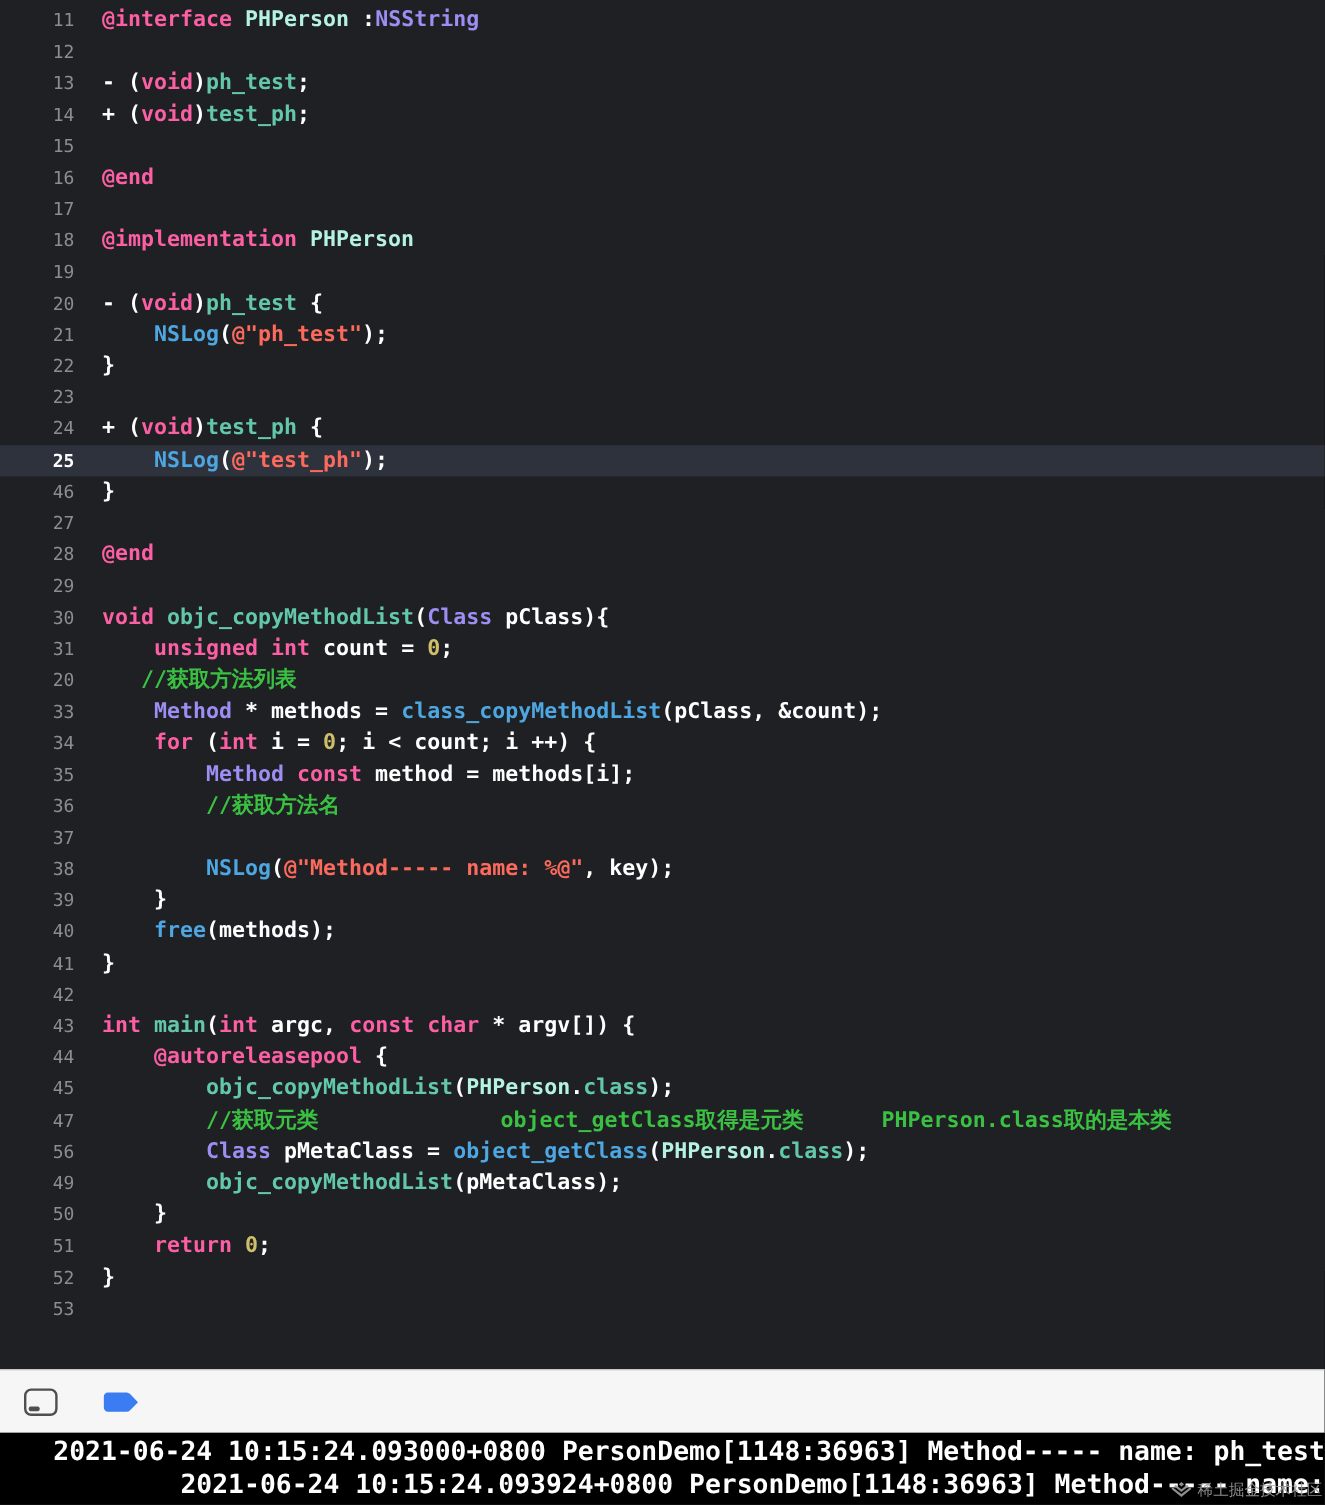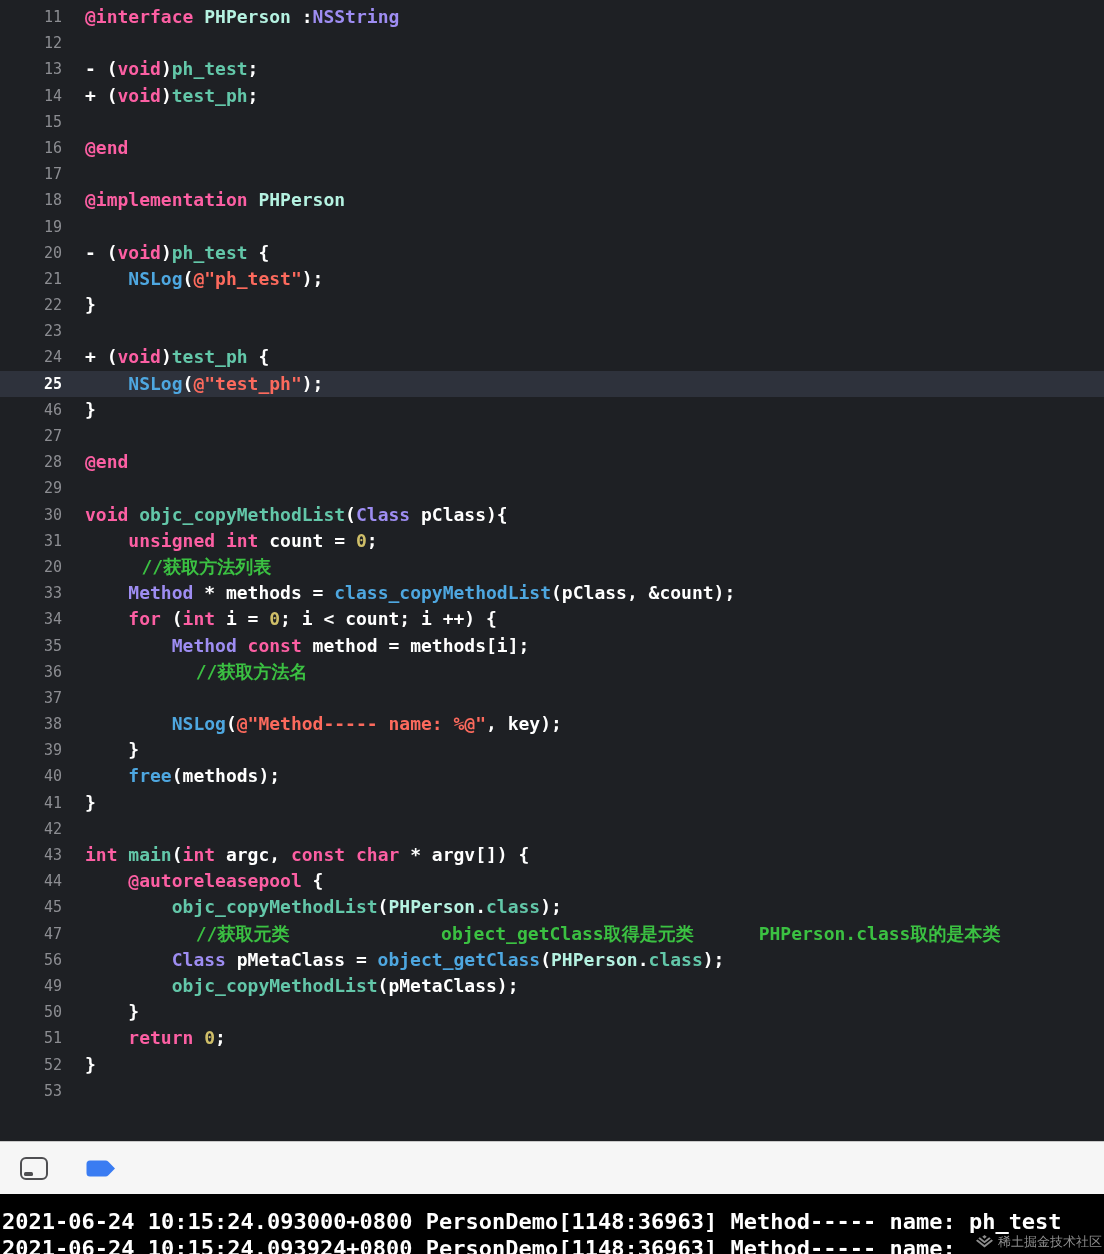--- a/index.html
+++ b/index.html
@@ -18,33 +18,33 @@
   .code-row.hl .gutter{color:#ffffff;font-weight:bold;}
   .code{margin-left:23px;font-size:18px;font-weight:bold;white-space:pre;}
   .t-kw{color:var(--c-kw,#fc5fa3);}
   .t-pl{color:var(--c-pl,#ffffff);}
   .t-tc{color:var(--c-tc,#b5f2e1);}
   .t-ts{color:var(--c-ts,#9e8df2);}
   .t-fn{color:var(--c-fn,#63c7a9);}
   .t-fs{color:var(--c-fs,#4ea7e0);}
   .t-st{color:var(--c-st,#fc6a5d);}
   .t-nm{color:var(--c-nm,#d0bf69);}
-  .t-cm{color:var(--c-cm,#3bc142);margin-left:24px;}
+  .t-cm{color:var(--c-cm,#3bc142);}
   
   .debug-bar{height:53px;box-sizing:border-box;background:var(--bar-bg,#f6f6f6);
     border-top:1px solid var(--bar-border,#c9c9c9);
     display:flex;align-items:center;}
   .icon-console{width:24px;height:19px;border:2px solid var(--icon-gray,#4f4f52);
     border-radius:6px;margin-left:20px;position:relative;}
   .icon-console::after{content:"";position:absolute;left:2px;bottom:2px;
     width:9px;height:4px;border-radius:1.5px;background:var(--icon-gray,#4f4f52);}
   .icon-breakpoint{margin-left:38px;display:flex;align-items:center;}
   
   .console{flex:1;background:var(--console-bg,#000);position:relative;
-    overflow:hidden;box-sizing:border-box;padding:14px 0 0 2px;}
+    overflow:hidden;box-sizing:border-box;padding:3px 0 0 2px;text-align:right;}
   .console-line{font-size:22px;font-weight:bold;line-height:27px;white-space:pre;
     color:var(--console-fg,#fff);}
   .watermark{position:absolute;right:2px;bottom:3px;display:flex;align-items:center;
     gap:5px;color:var(--watermark,#9a9a9a);opacity:.92;
     font-family:"DejaVu Sans","Liberation Sans",sans-serif;font-size:13px;}
 </style>
 </head>
 <body>
 
 <div class="screen">

